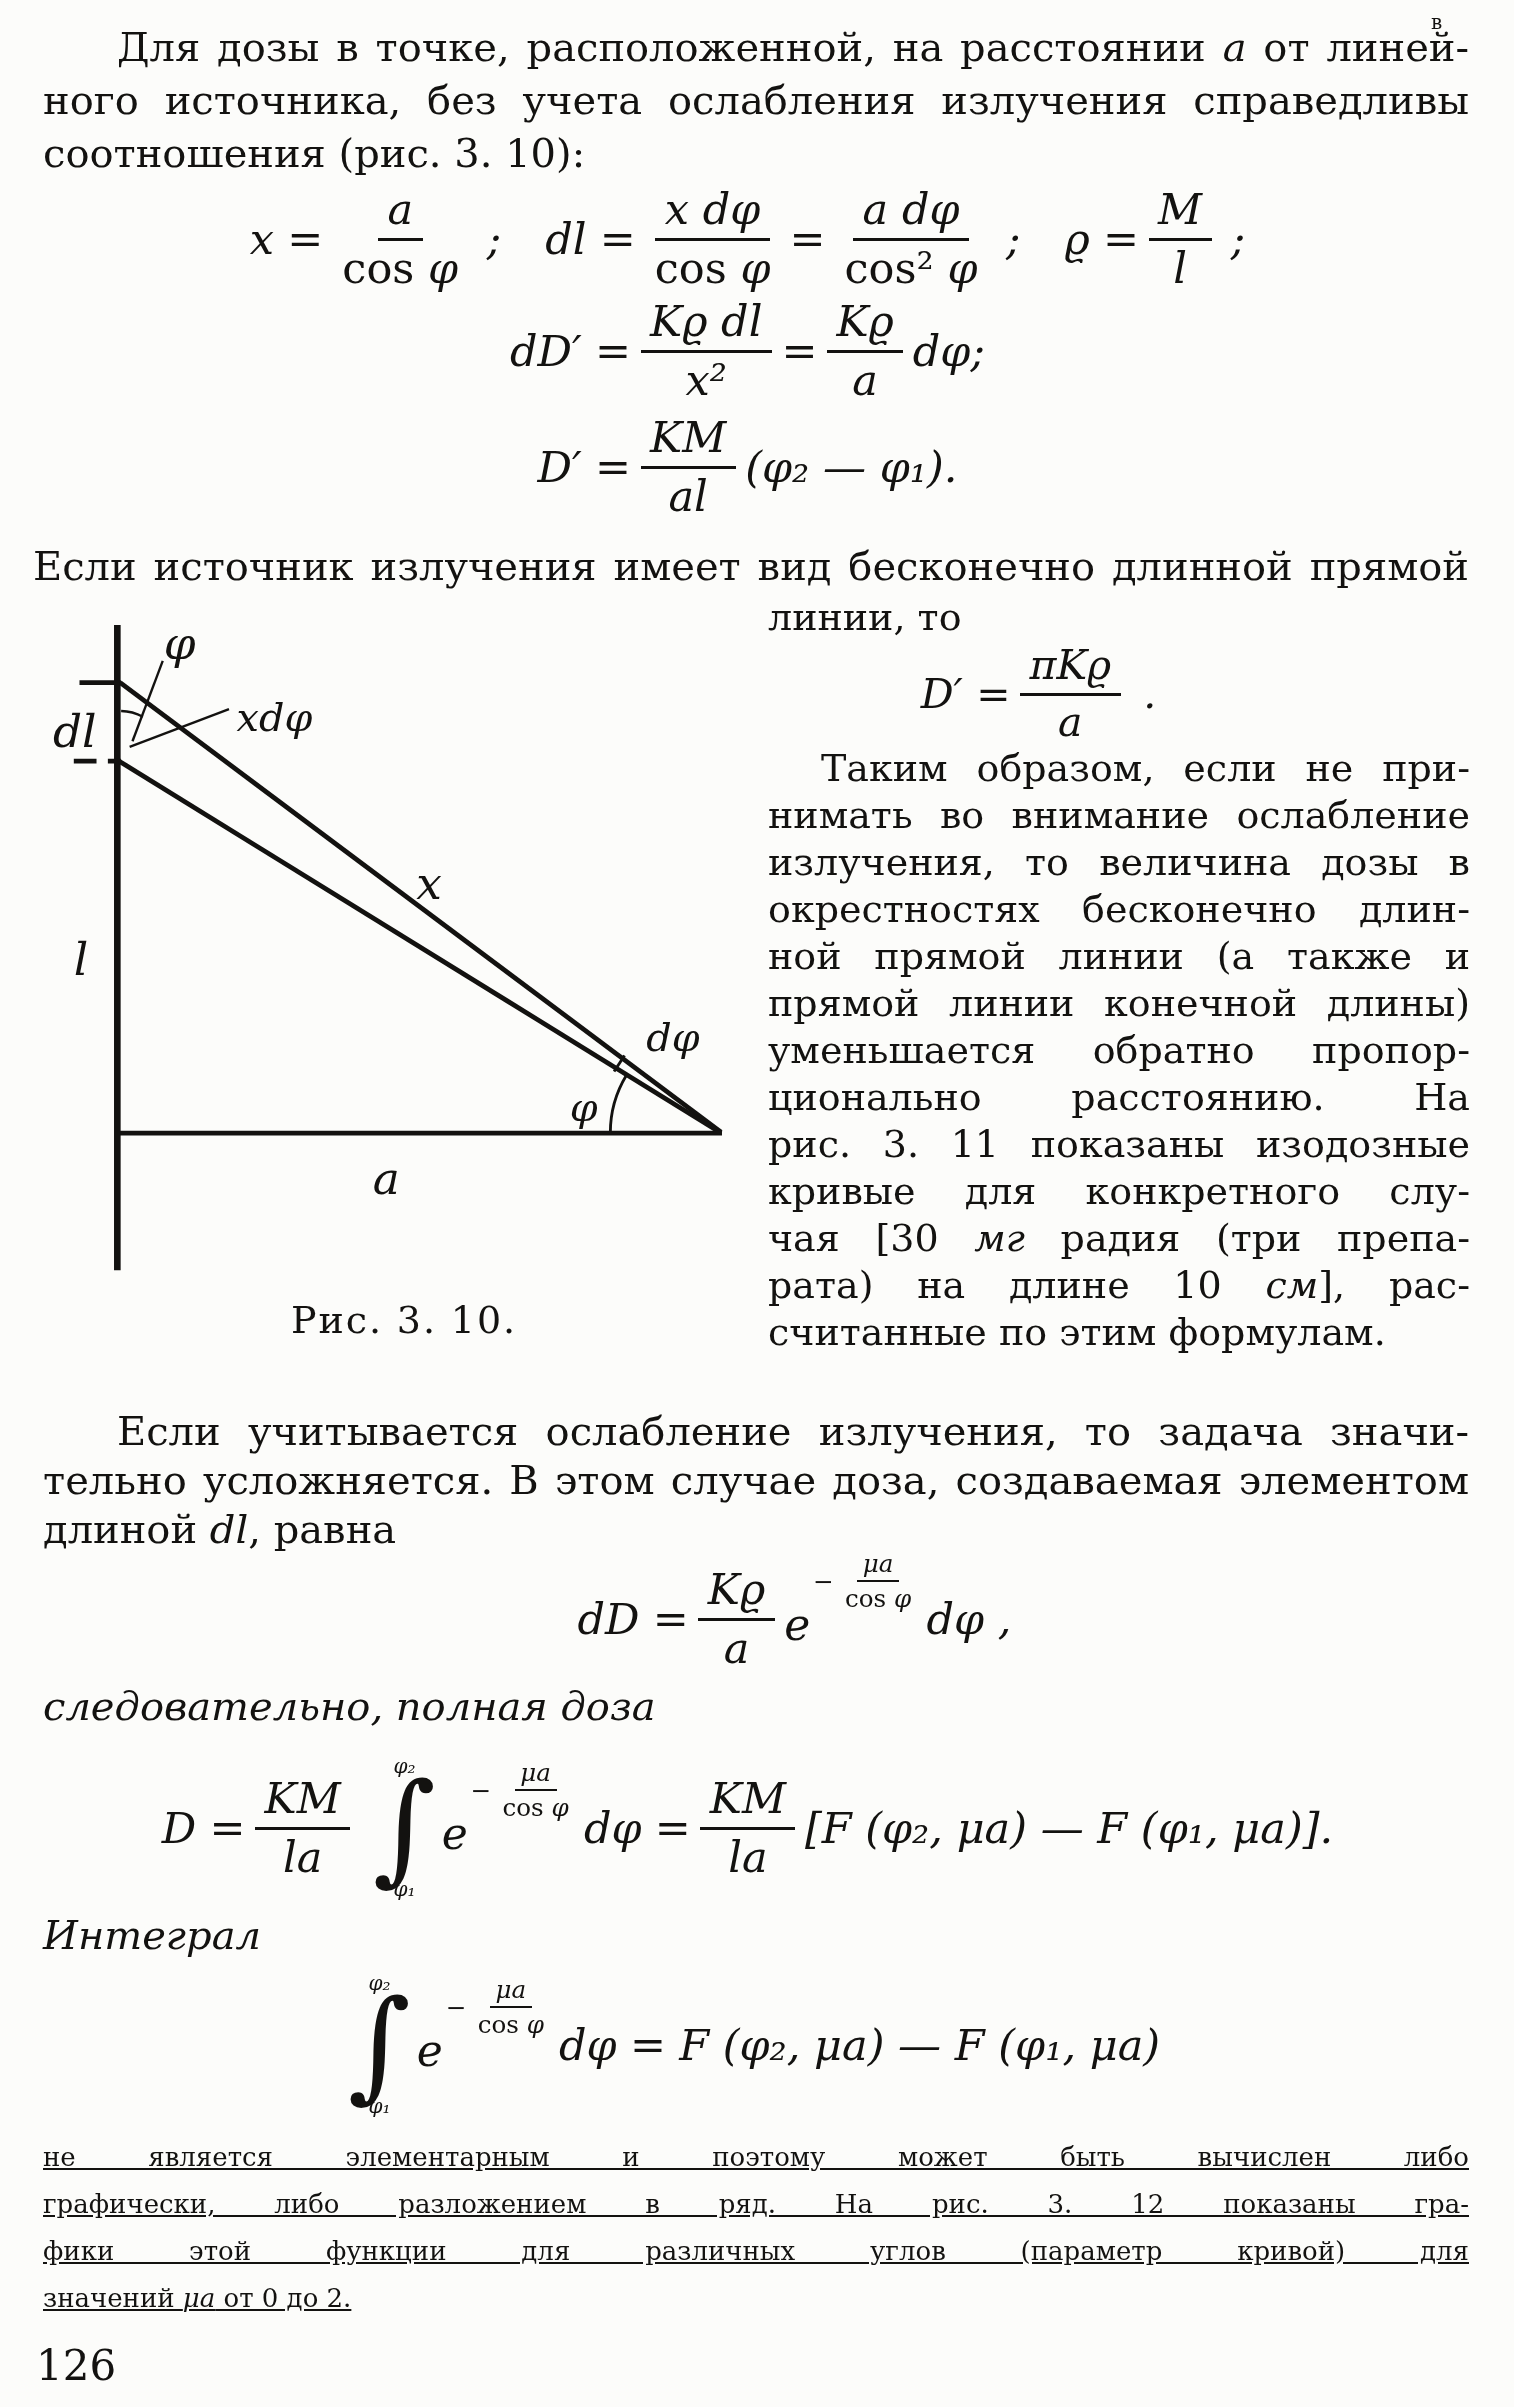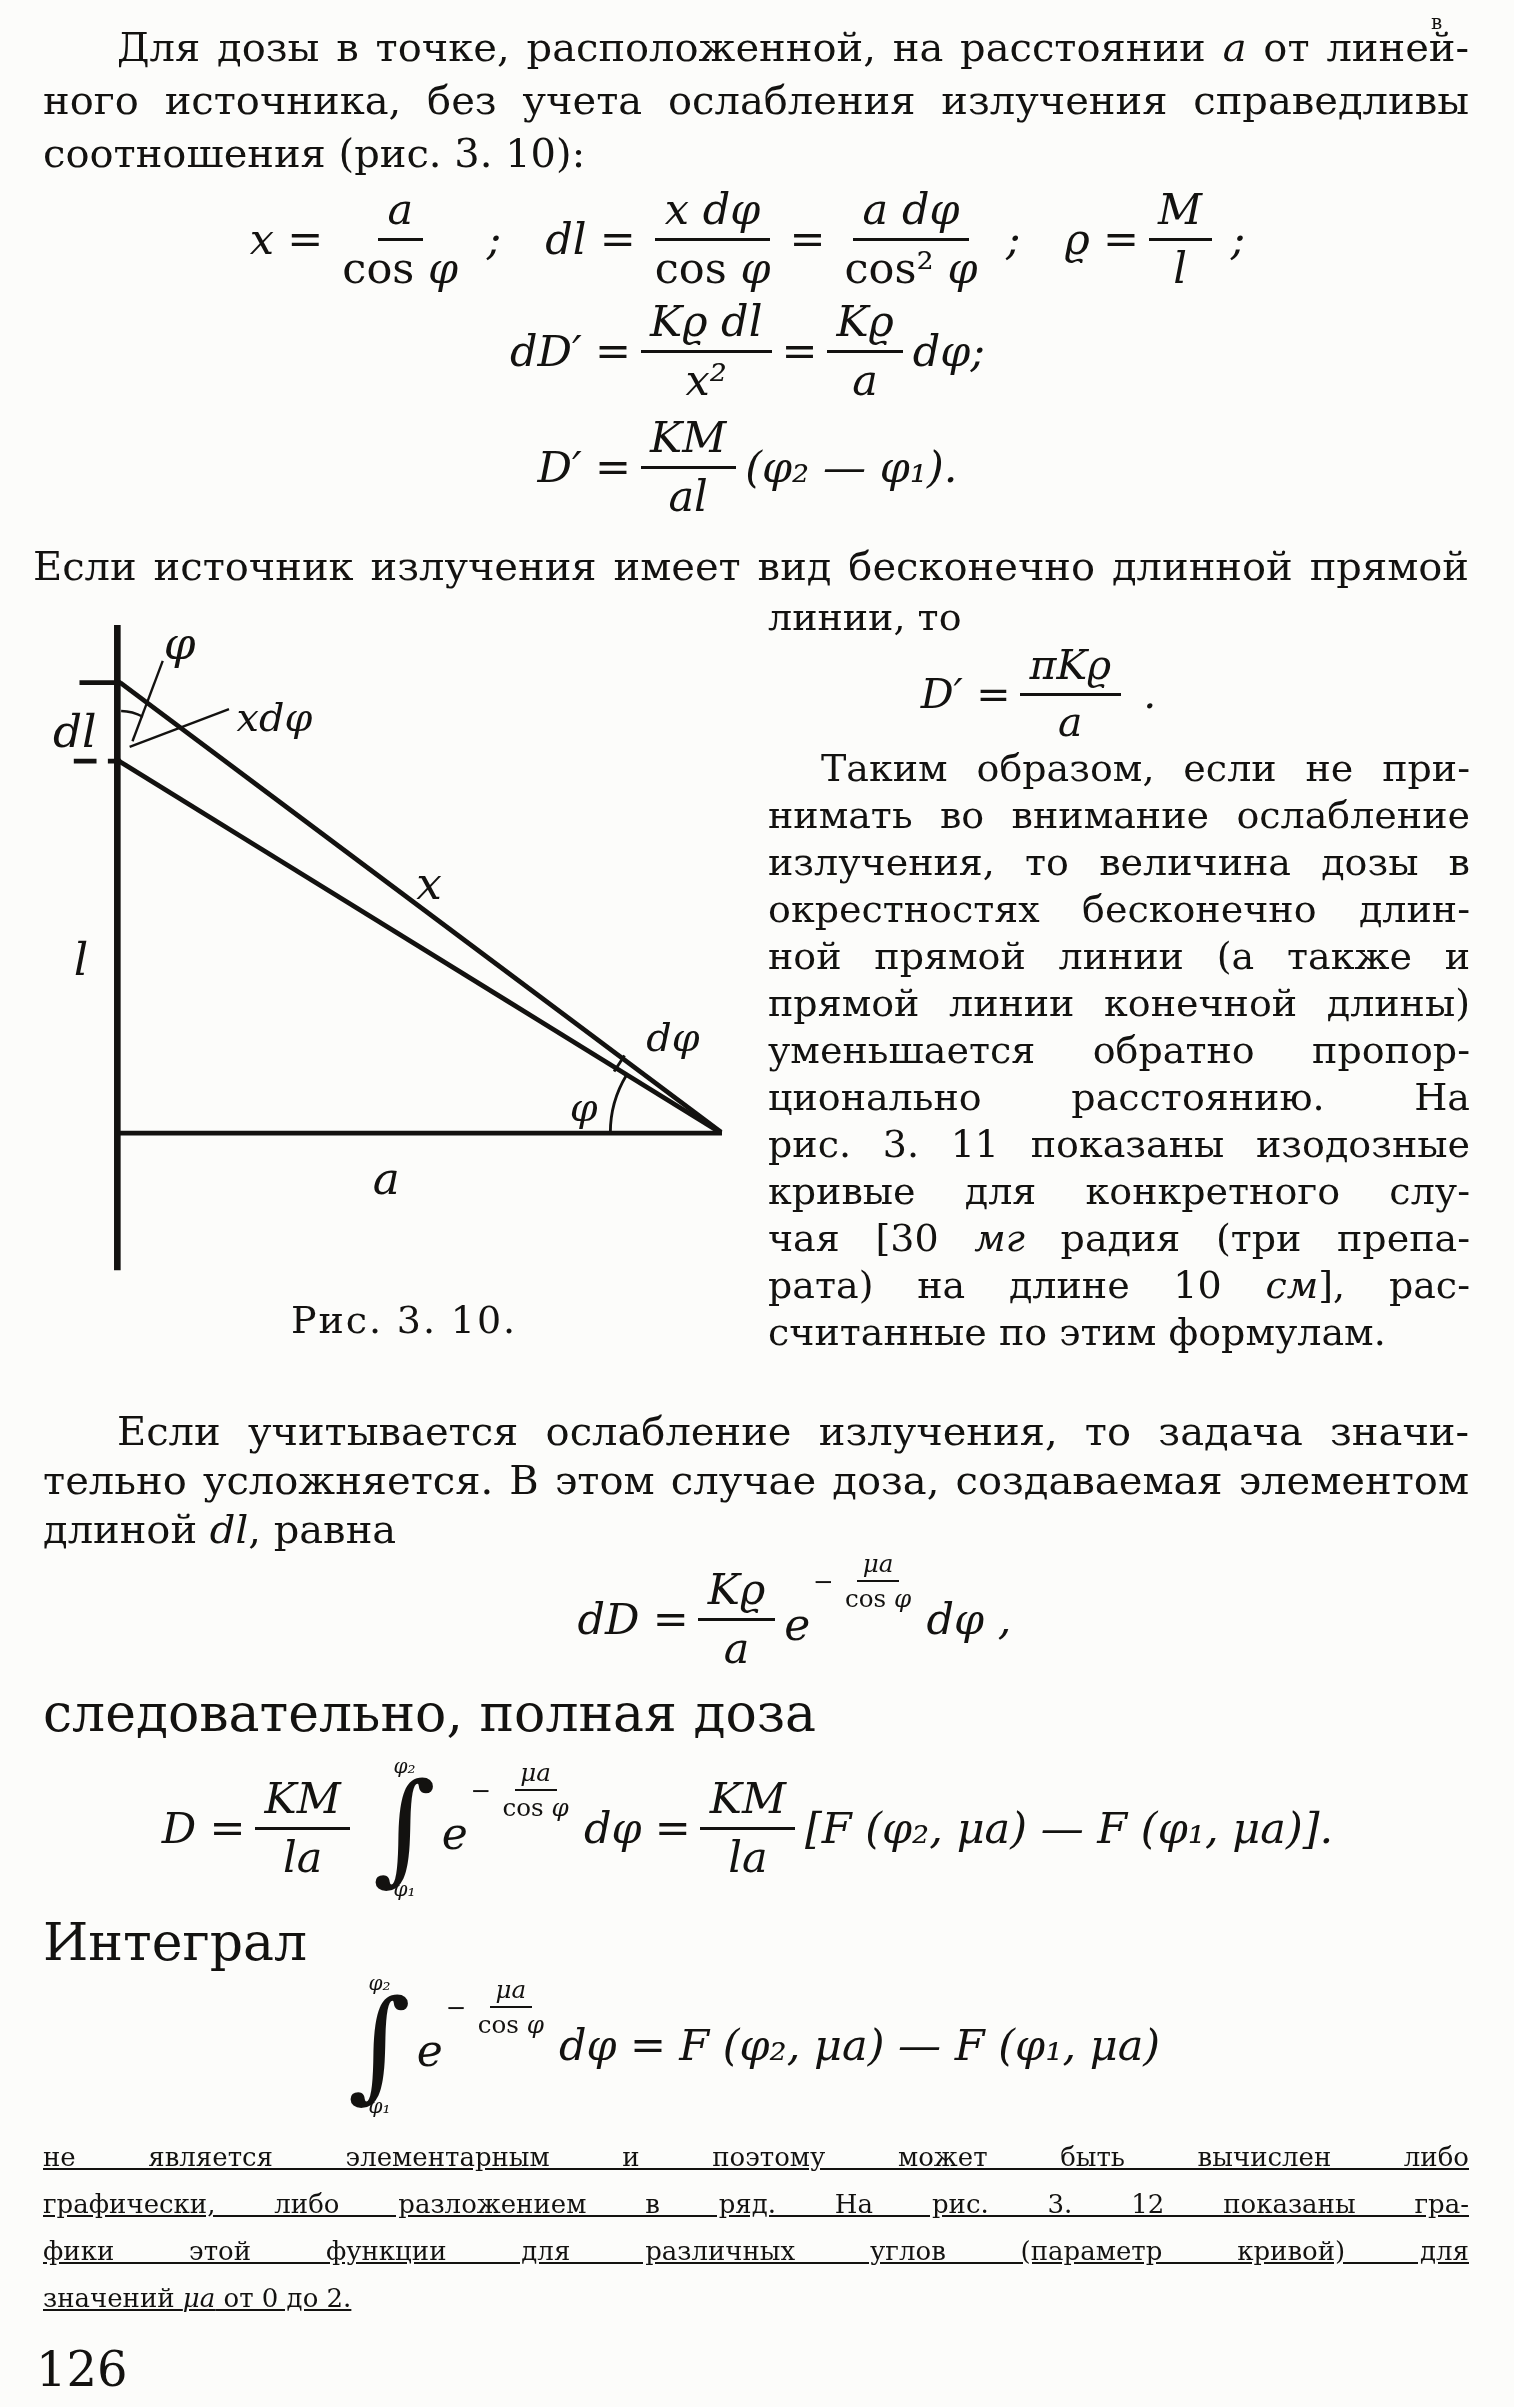--- a/index.html
+++ b/index.html
@@ -45,23 +45,23 @@
   .bigint .sign { font-size:121px; line-height:0.82; font-style:normal; }
   .gap { display:inline-block; width:44px; }
   .sgap { display:inline-block; width:13.2px; }
   .semi { margin-left:9.5px; }
   
   #figsvg { left:0; top:0; pointer-events:none; }
   #figsvg line, #figsvg path { stroke:#131210; fill:none; }
   .figlabel { font-style:italic; font-size:48px; fill:#131210; font-family:"DejaVu Serif",serif; }
   .figlabel.small { font-size:42px; }
   #caption { left:291px; top:1298px; font-size:38px; letter-spacing:1.9px; }
-  #pagenum { left:36px; top:2341px; font-size:48px; }
+  #pagenum { left:36px; top:2341px; font-size:42px; }
   #artifact { left:1431px; top:9.5px; font-size:20px; }
-  .lbl { font-size:52px; }
+  .lbl { font-size:40px;font-style:italic; }
 </style>
 </head>
 <body>
 
 <div id="artifact" class="abs">в</div>
 
 <div class="abs para" style="left:43px; top:21px; width:1426px;">
   <span class="ln just ind"><span>Для дозы в точке, расположенной, на расстоянии </span><i>a</i><span> от линей-</span></span>
   <span class="ln just">ного источника, без учета ослабления излучения справедливы</span>
   <span class="ln">соотношения (рис. 3. 10):</span>

